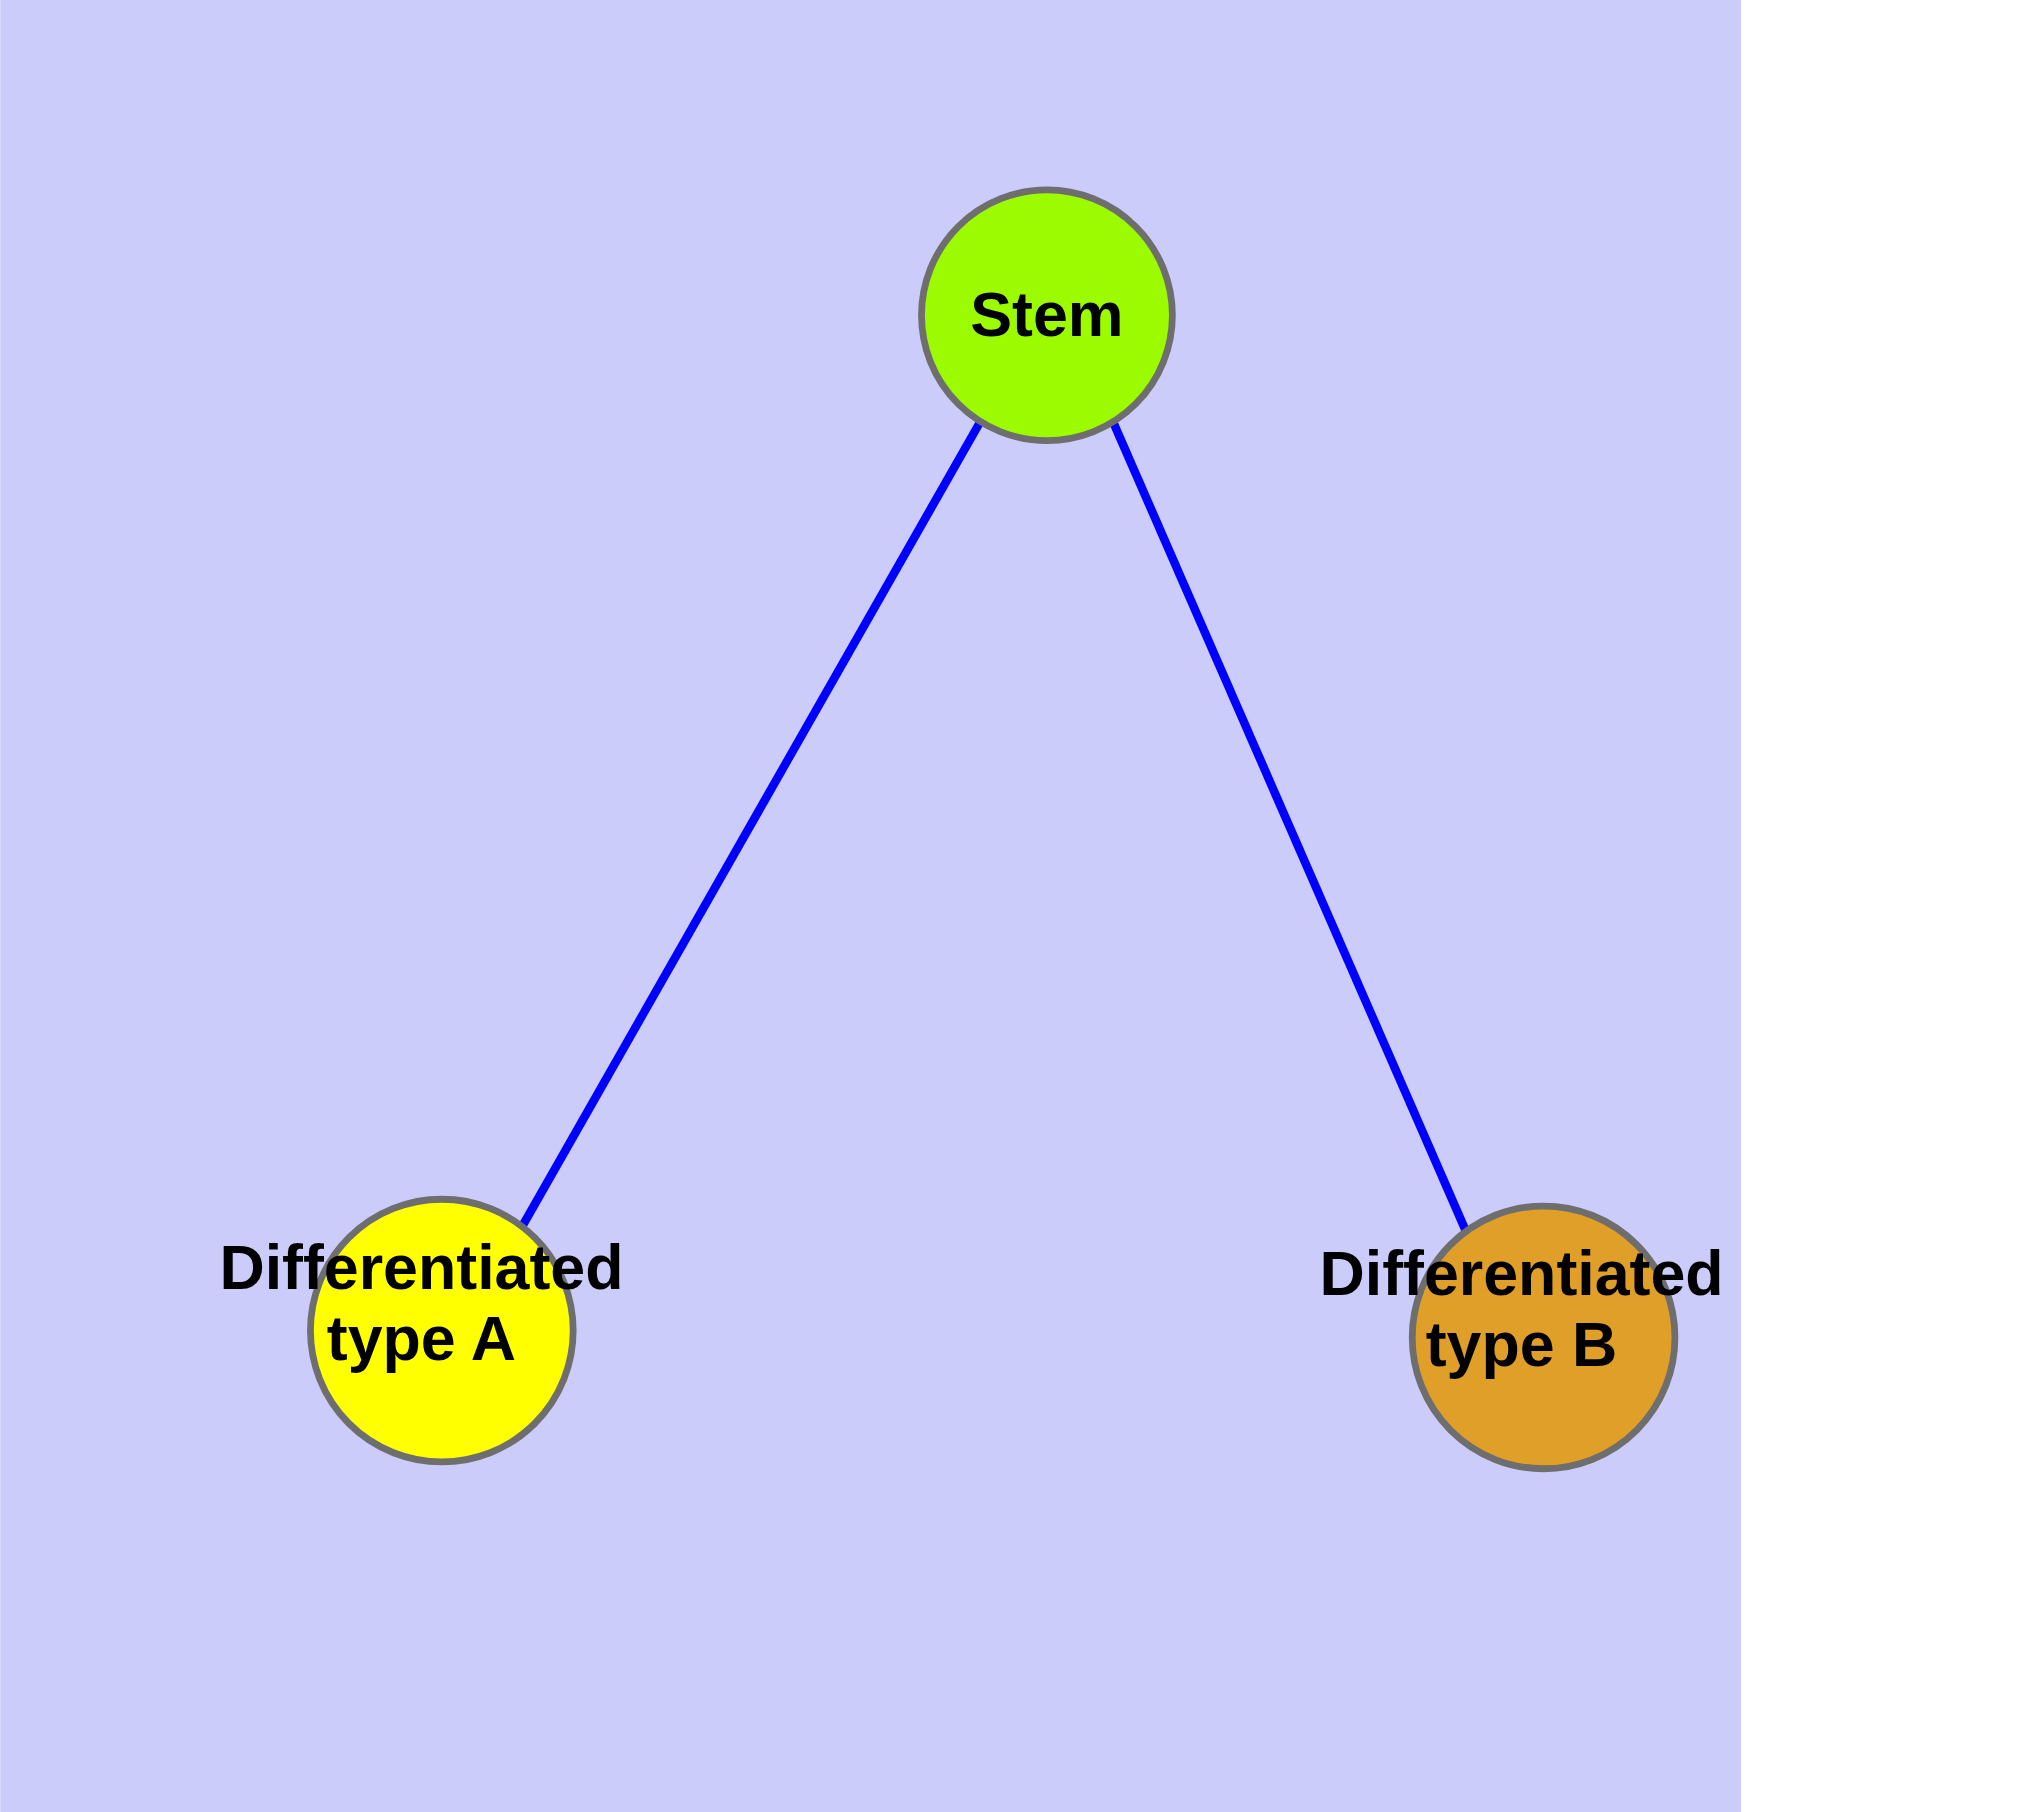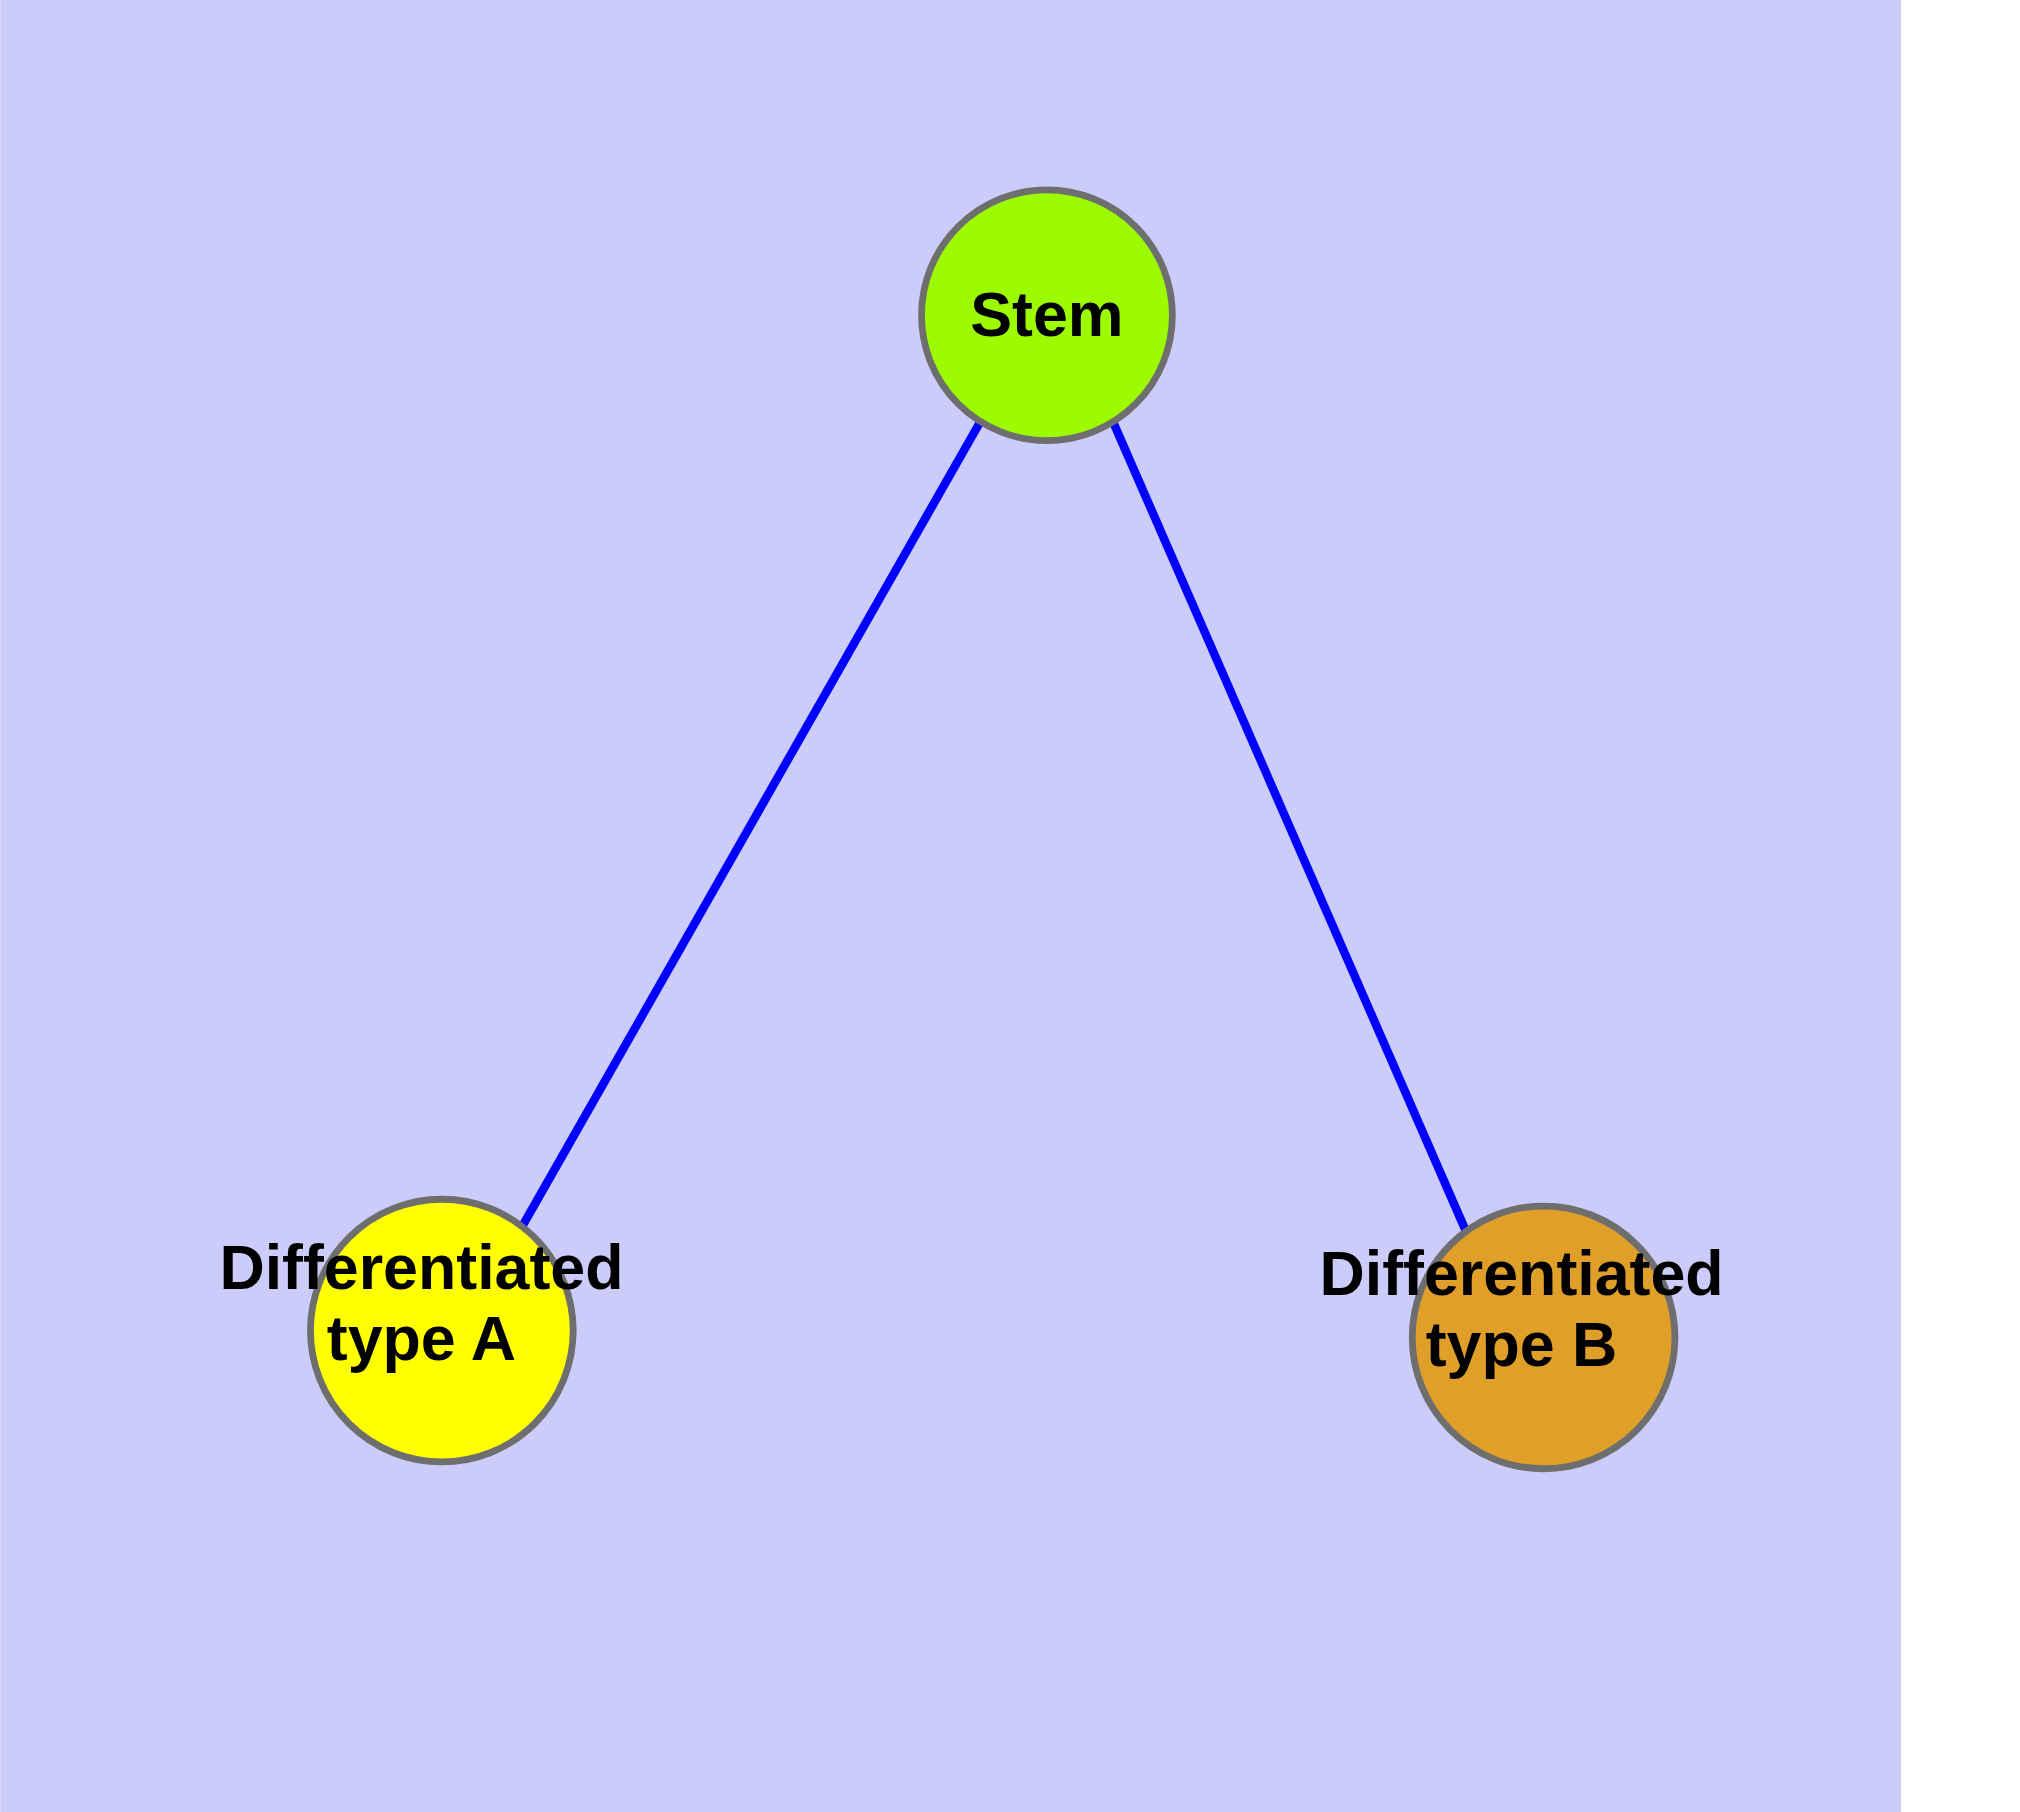--- a/index.html
+++ b/index.html
@@ -26,21 +26,21 @@
     font-weight: bold;
     fill: #000000;
     stroke: none;
     text-anchor: middle;
     dominant-baseline: middle;
   }
 </style>
 </head>
 <body>
 
-<div id="canvas" style="width: 1901px; height: 1812px;">
+<div id="canvas" style="width: 1741px; height: 1812px;">
   <svg id="graph-svg" viewBox="0 0 2384 2138" xmlns="http://www.w3.org/2000/svg" style="width: 2021px; height: 1812px;">
 
     <rect id="bg-rect" x="0" y="0" width="2384" height="2138" fill="#ccccfa"></rect>
 
     <g id="edges-layer">
       <line id="edge-0" x1="1155" y1="500" x2="613" y2="1452" stroke="#0000ff" stroke-width="10" stroke-linecap="butt"></line>
       <line id="edge-1" x1="1314" y1="500" x2="1733" y2="1461" stroke="#0000ff" stroke-width="10" stroke-linecap="butt"></line>
     </g>
 
     <g id="nodes-layer">

